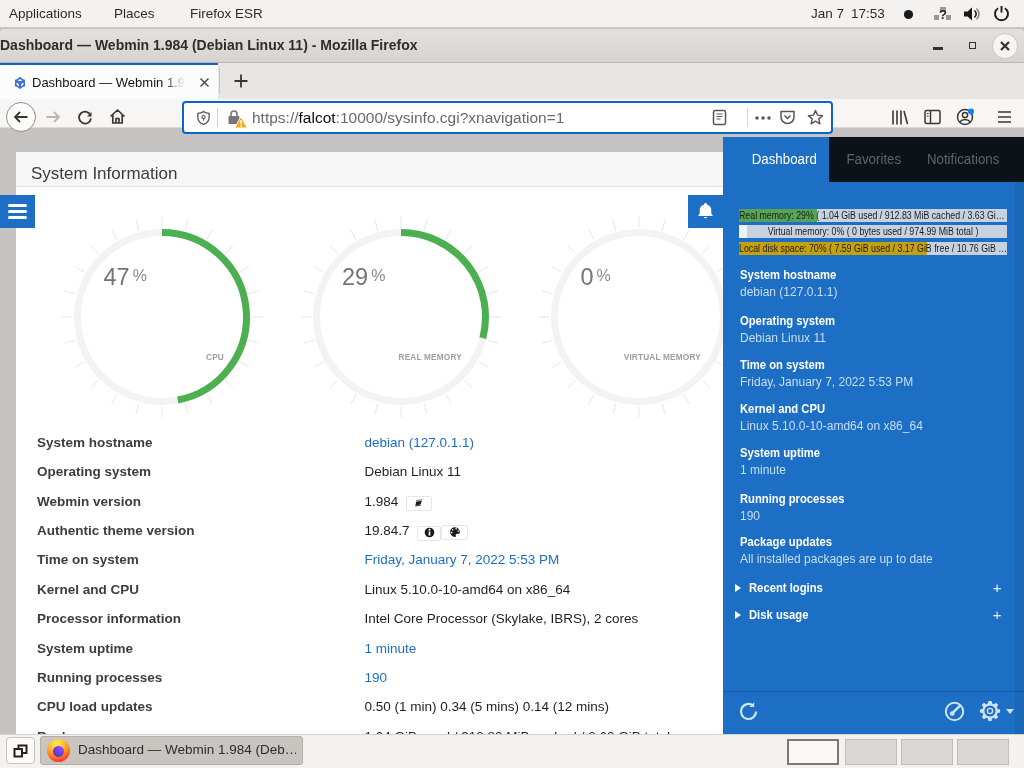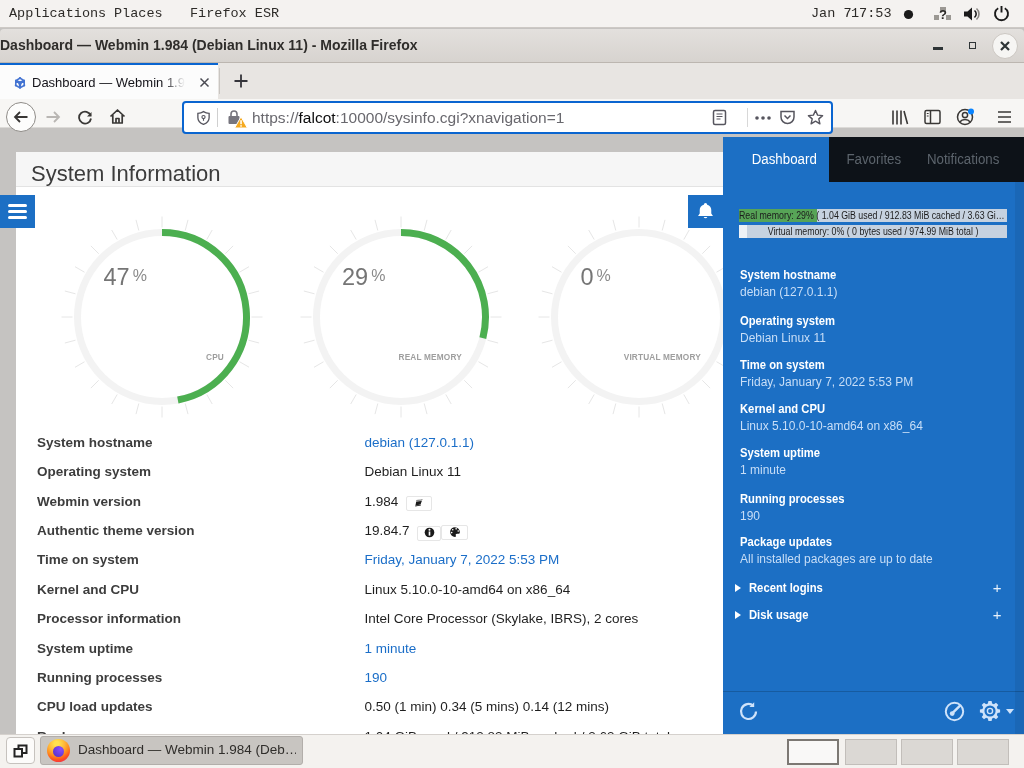--- a/index.html
+++ b/index.html
@@ -1,29 +1,29 @@
 <!DOCTYPE html>
 <html><head><meta charset="utf-8">
 <style>
 *{margin:0;padding:0;box-sizing:border-box;font-family:"Liberation Sans",sans-serif;}
 html,body{width:1024px;height:768px;overflow:hidden;background:#c5c3c1;}
 .abs{position:absolute;}
 #stage{position:relative;width:1024px;height:768px;}
 #topbar{position:absolute;left:0;top:0;width:1024px;height:28px;background:#f4f2f0;border-bottom:1px solid #cdc9c5;color:#2d2b28;font-size:13.5px;}
-#topbar .mi{position:absolute;top:6px;font-family:Liberation Mono, monospace;}
+#topbar .mi{position:absolute;top:6px;}
 #titlebar{position:absolute;left:0;top:29px;width:1024px;height:34px;background:linear-gradient(#e3e0dd,#d7d3cf);border-bottom:1px solid #bcb6b0;border-radius:4px 4px 0 0;}
 #titlebar .t{position:absolute;width:100%;text-align:left;top:8px;font-size:14px;font-weight:bold;color:#2f2d2b;}
 #tabbar{position:absolute;left:0;top:63px;width:1024px;height:36px;background:#e8e5e2;}
 #tab1{position:absolute;left:0;top:0;width:218px;height:36px;background:#fcfcfc;border-top:2px solid #0a65d0;}
 #navbar{position:absolute;left:0;top:99px;width:1024px;height:29px;background:#f7f6f4;border-bottom:1px solid #dcdad7;}
 #urlbar{position:absolute;left:182px;top:2px;width:651px;height:33px;background:#fff;border:2px solid #0a65d0;border-radius:4px;}
 #page{position:absolute;left:0;top:137px;width:1024px;height:597px;background:#c5c3c1;overflow:hidden;}
 #whitepanel{position:absolute;left:16px;top:15px;width:707px;height:582px;background:#fff;}
 #phead{position:absolute;left:16px;top:15px;width:707px;height:35px;background:#f6f6f6;border-bottom:1px solid #e3e3e3;}
-#phead span{position:absolute;left:15px;top:4px;font-size:22px;color:#3c3c3c;line-height:36px;}
+#phead span{position:absolute;left:15px;top:4px;font-size:17px;color:#3c3c3c;line-height:36px;}
 .bluebtn{position:absolute;background:#1c6fc4;}
 .trow{position:absolute;left:37px;width:680px;height:17px;font-size:13.5px;color:#1f1f1f;line-height:17px;white-space:nowrap;}
 .tlab{font-weight:bold;color:#3d3d3d;}
 .tval{position:absolute;left:327.5px;top:0;}
 .lnk{color:#1b6ec8;}
 .mbtn{display:inline-block;height:15px;border:1px solid #e6e6e6;border-radius:2px;text-align:center;vertical-align:-2.5px;line-height:13px;}
 .glab{position:absolute;font-size:9.5px;font-weight:bold;color:#9e9e9e;letter-spacing:.2px;line-height:10px;white-space:nowrap;transform:scaleX(.87);transform-origin:100% 50%;}
 .gpct{position:absolute;font-size:23.5px;color:#757575;line-height:23.5px;}
 .gpct i{font-style:normal;font-size:16px;color:#8a8a8a;vertical-align:3.5px;padding-left:3px;}
 #rpanel{position:absolute;left:723px;top:0;width:301px;height:597px;background:#1c6fc4;overflow:hidden;font-size:12.5px;}
@@ -319,20 +319,24 @@
     <div class="other" style="left:186px"><span>Notifications</span></div>
   </div>
   <div class="pbar" style="top:71.5px">
           <div class="pfill" style="width:78px;background:#57a457"></div>
           <div class="ptxt" style="text-align:left;transform-origin:0 50%">Real memory: 29% ( 1.04 GiB used / 912.83 MiB cached / 3.63 Gi…</div>
         </div>
   <div class="pbar" style="top:88px">
           <div class="pfill" style="width:8px;background:#eef2f6"></div>
           <div class="ptxt">Virtual memory: 0% ( 0 bytes used / 974.99 MiB total )</div>
         </div>
+  <div class="pbar" style="top:104.5px">
+          <div class="pfill" style="width:188px;background:#c5a00d"></div>
+          <div class="ptxt" style="text-align:left;transform-origin:0 50%">Local disk space: 70% ( 7.59 GiB used / 3.17 GiB free / 10.76 GiB …</div>
+        </div>
 <div class="ptit" style="top:129.8px">System hostname</div>
         <div class="pval" style="top:146.8px">debian (127.0.1.1)</div>
 <div class="ptit" style="top:175.5px">Operating system</div>
         <div class="pval" style="top:192.5px">Debian Linux 11</div>
 <div class="ptit" style="top:219.5px">Time on system</div>
         <div class="pval" style="top:236.5px">Friday, January 7, 2022 5:53 PM</div>
 <div class="ptit" style="top:263.5px">Kernel and CPU</div>
         <div class="pval" style="top:280.5px">Linux 5.10.0-10-amd64 on x86_64</div>
 <div class="ptit" style="top:308.2px">System uptime</div>
         <div class="pval" style="top:325.2px">1 minute</div>

